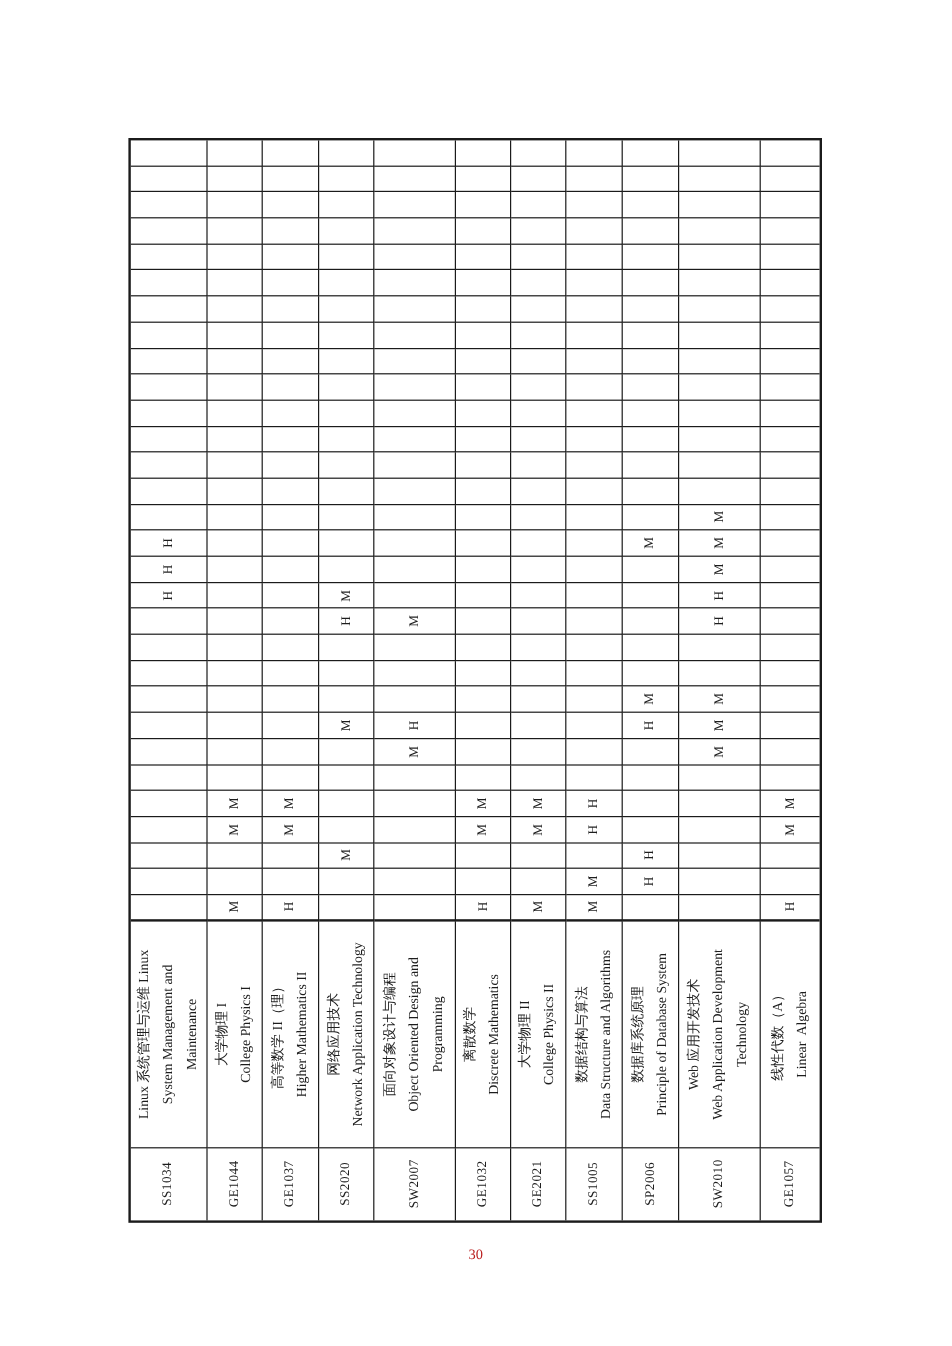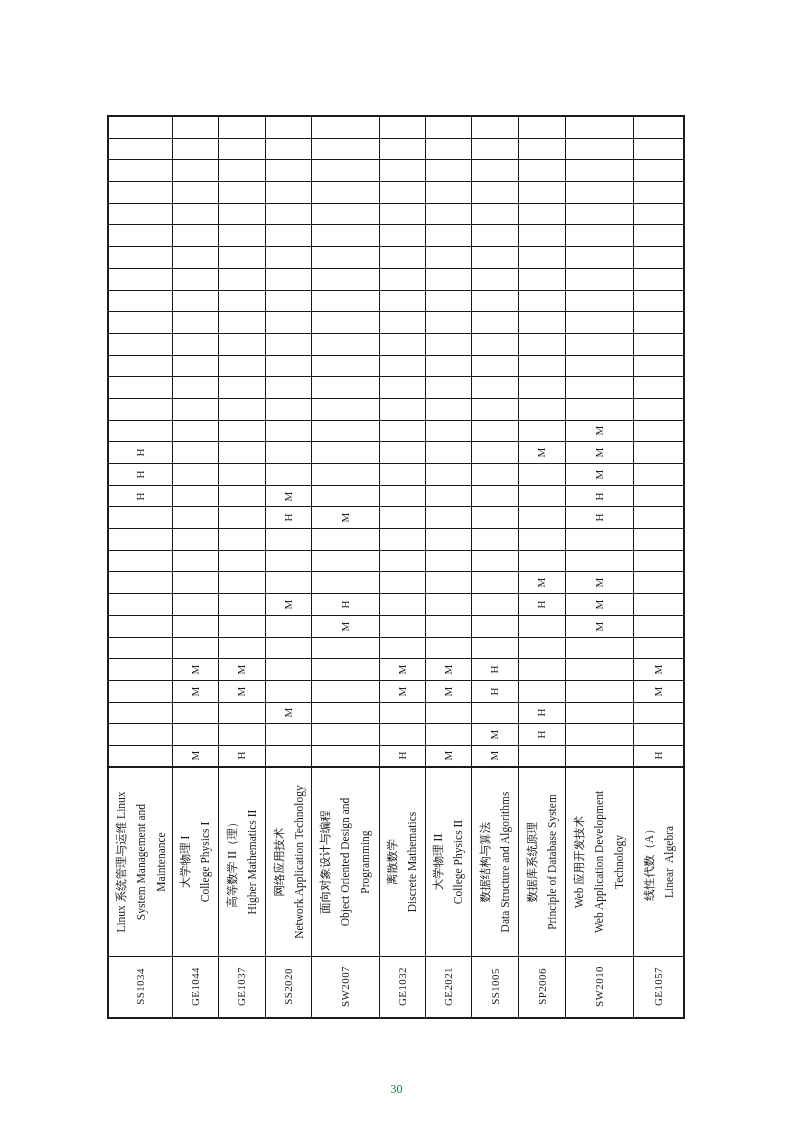--- a/index.html
+++ b/index.html
@@ -49,22 +49,21 @@
   .vtext div { white-space: pre; }
   .name-cell .vtext { font-size: 11.5px; line-height: 20px; }
   .code-cell .vtext { font-size: 11px; letter-spacing: 0.4px; line-height: 1; }
   .page-number {
     position: absolute;
     top: 1038px;
     left: 0;
     width: 100%;
     text-align: center;
     font-size: 12px;
-    color: #15803d;
-    margin-top: 44px;
+    color: #b91c1c;
   }
 </style>
 </head>
 <body>
 
 <div class="page">
   <div class="matrix" id="matrix">
       <div class="cell"></div>
       <div class="cell"></div>
       <div class="cell"></div>

